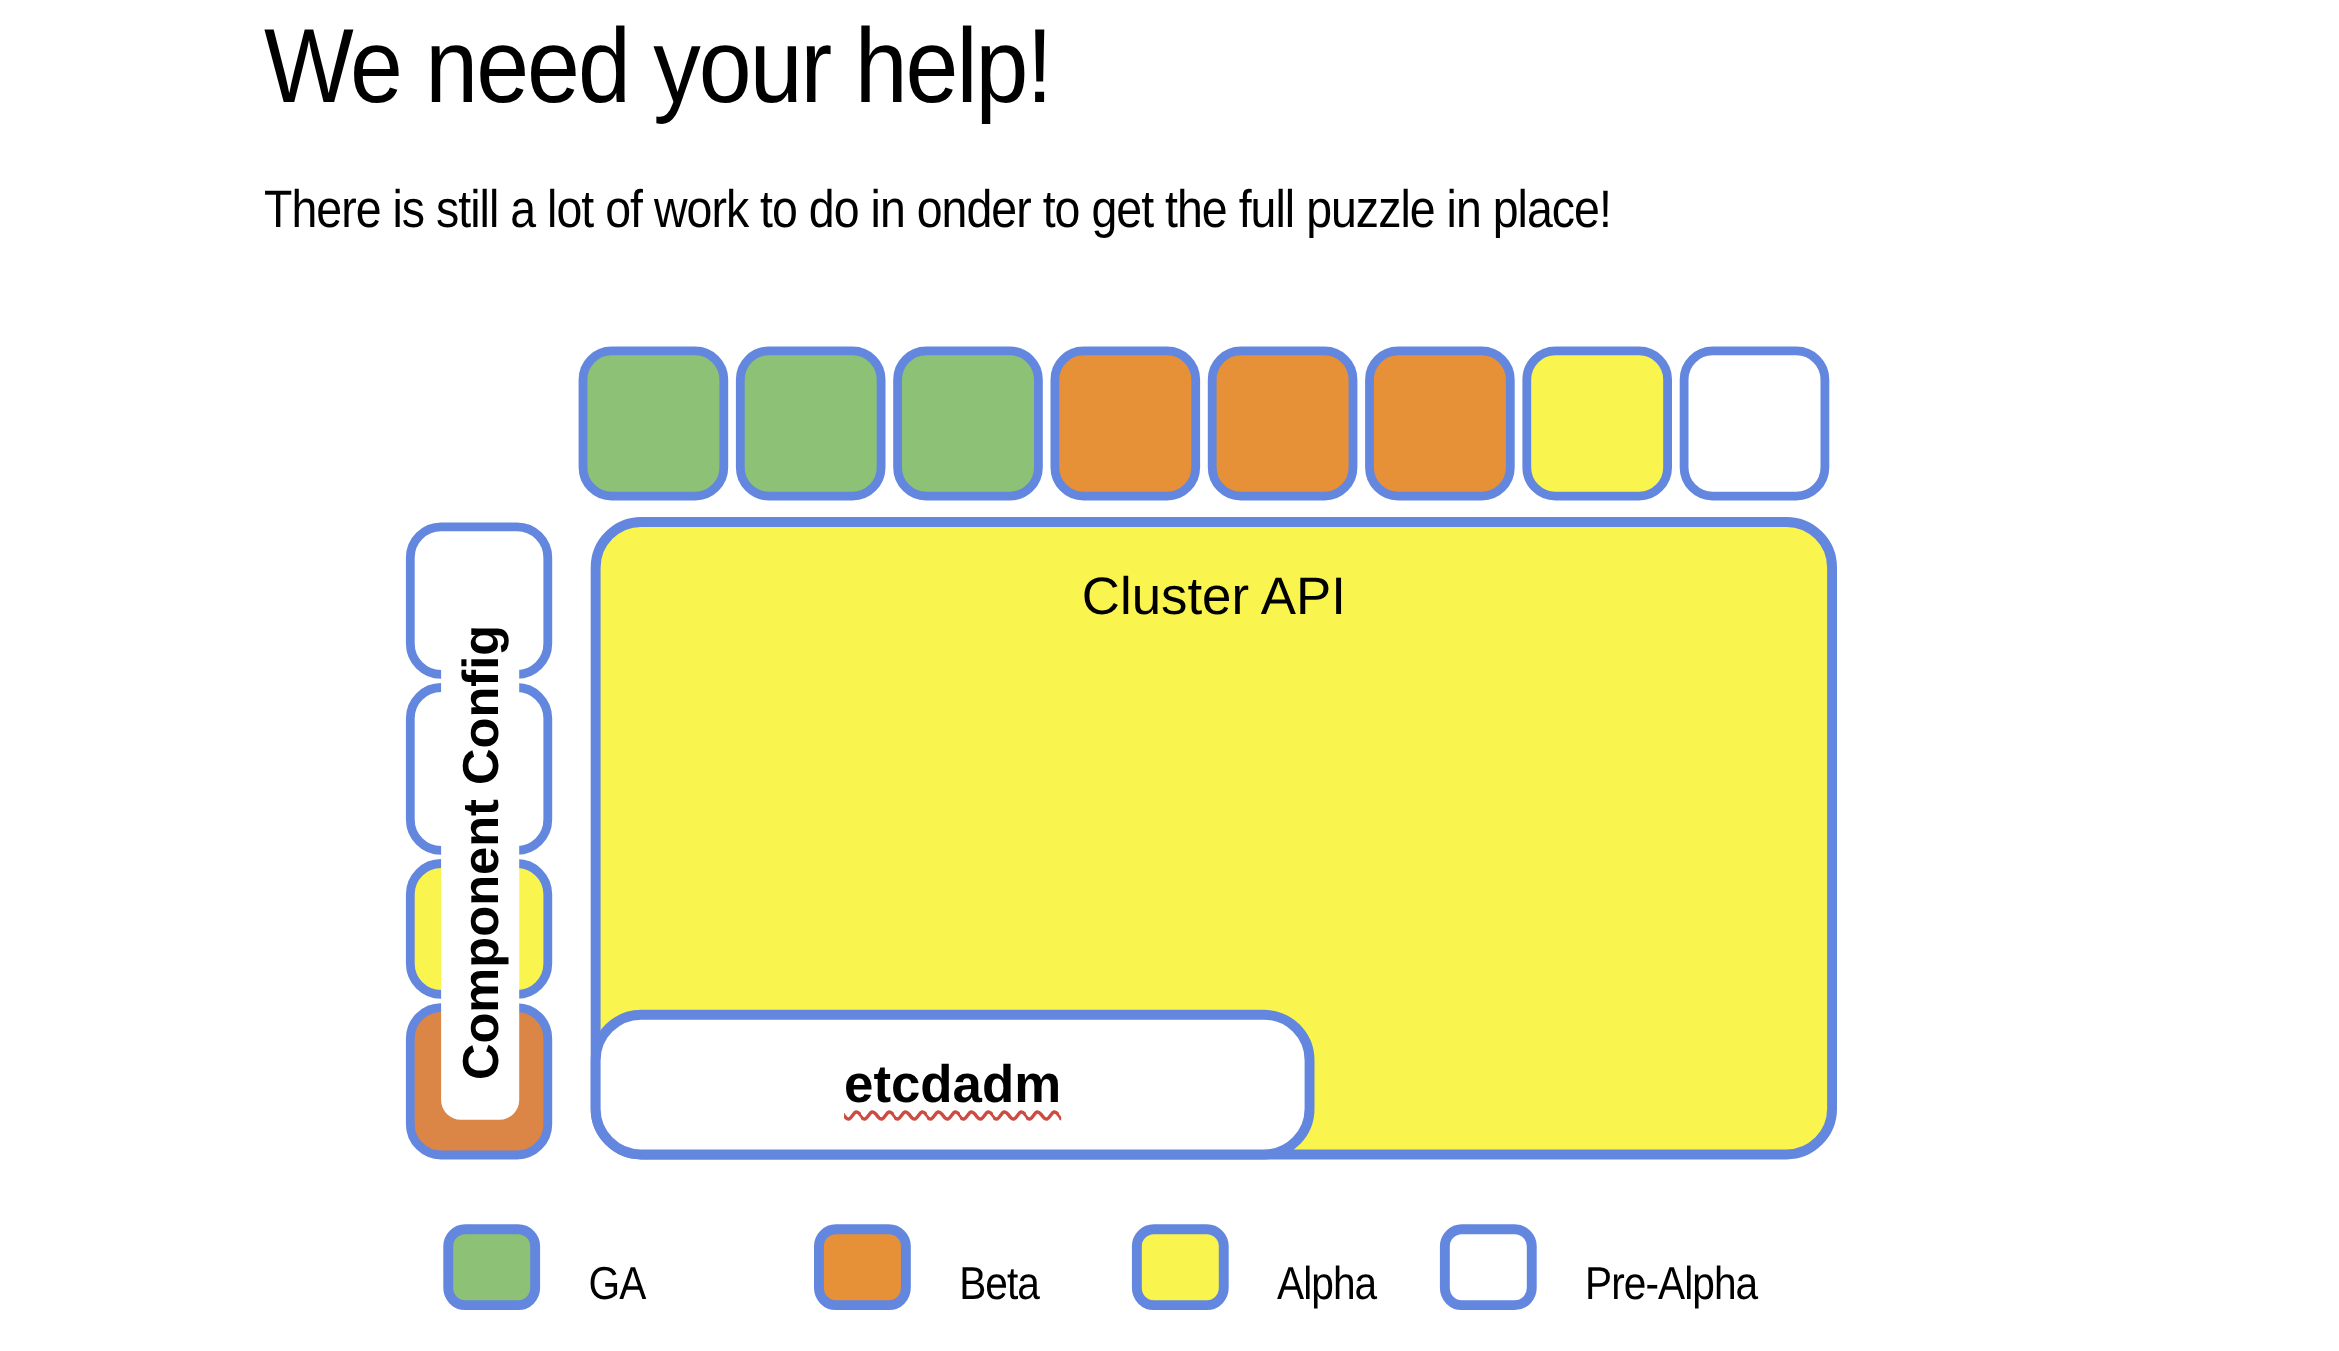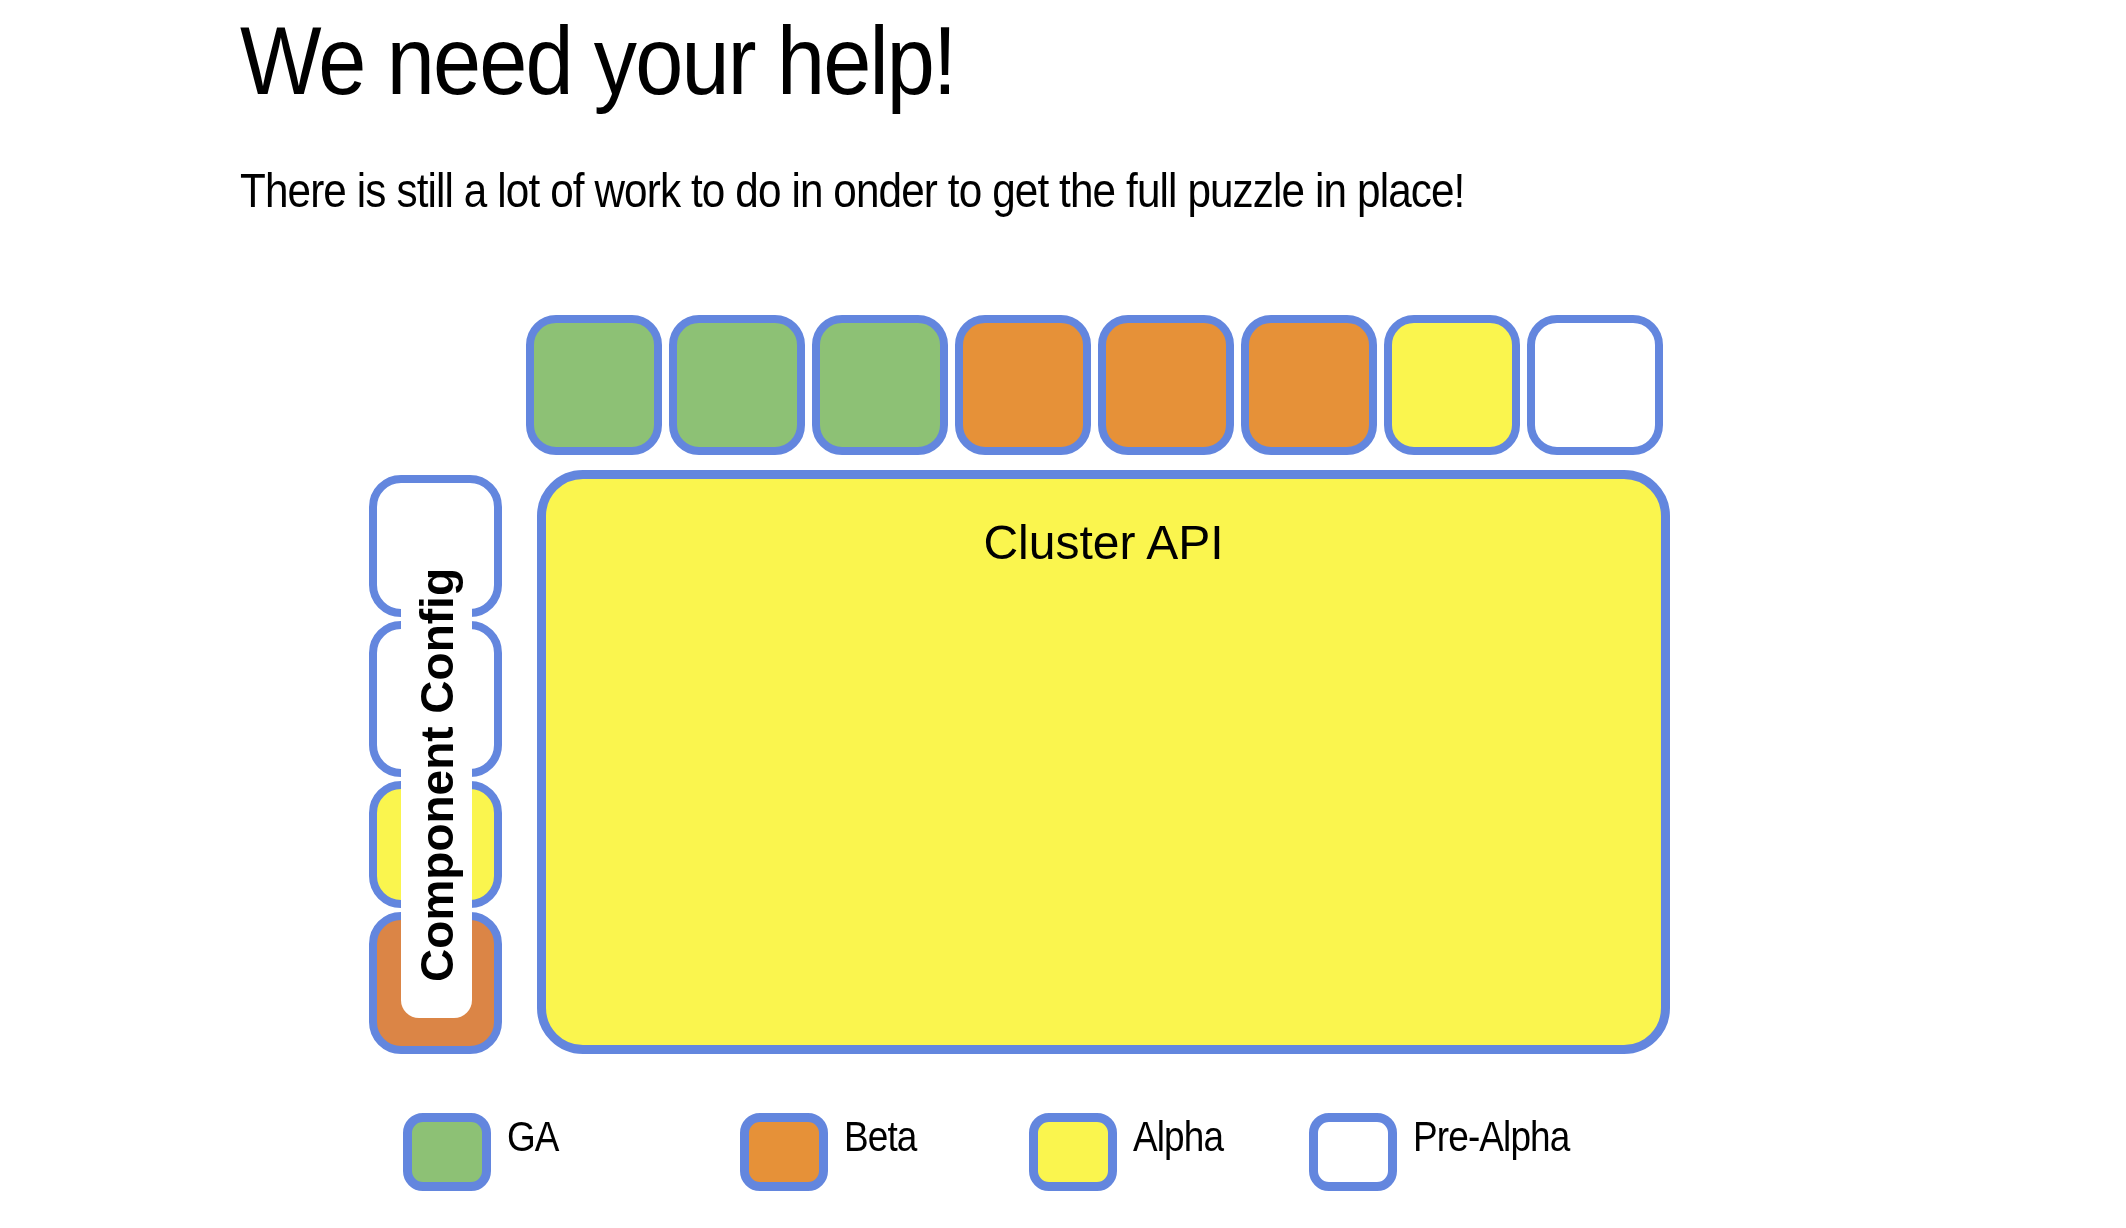--- a/index.html
+++ b/index.html
@@ -88,21 +88,21 @@
     background:#ffffff;border-radius:18px;z-index:5;
     display:flex;align-items:center;justify-content:center;
   }
   .config-label span{
     writing-mode:vertical-rl;
     transform:rotate(180deg);
     font-weight:700;font-size:46px;white-space:nowrap;
   }
   
   .legend{position:absolute;left:403px;top:1113px;height:80px;z-index:1;}
-  .legend-item{position:absolute;top:0;display:flex;align-items:flex-start;gap:16px;}
+  .legend-item{position:absolute;top:0;display:flex;align-items:flex-end;gap:44px;}
   .swatch{
     width:88px;height:78px;box-sizing:border-box;
     border:9px solid var(--border_blue);
     border-radius:20px;flex:0 0 auto;
   }
   .legend-label{
     font-size:42px;font-weight:400;white-space:nowrap;
     transform:scaleX(0.88);transform-origin:left center;
     letter-spacing:-1px;
   }
@@ -125,20 +125,23 @@
       <div class="piece" style="background: var(--alpha_yellow);"></div>
       <div class="piece" style="background: var(--pre_alpha_white);"></div>
     </div>
 
   <div class="bigbox cluster-api" style="background: var(--alpha_yellow);">
     <div class="boxlabel">Cluster API</div>
   </div>
 
 
 
+  <div class="bigbox etcdadm" style="background: var(--pre_alpha_white);">
+    <div class="etcdadm-text">etcdadm</div>
+  </div>
 
   <div class="config-stack">
       <div class="config-box" style="background: var(--pre_alpha_white);"></div>
       <div class="config-box" style="background: var(--pre_alpha_white);"></div>
       <div class="config-box" style="background: var(--alpha_yellow);"></div>
       <div class="config-box" style="background: var(--config_orange);"></div>
     </div>
   <div class="config-label">
     <span>Component Config</span>
   </div>

